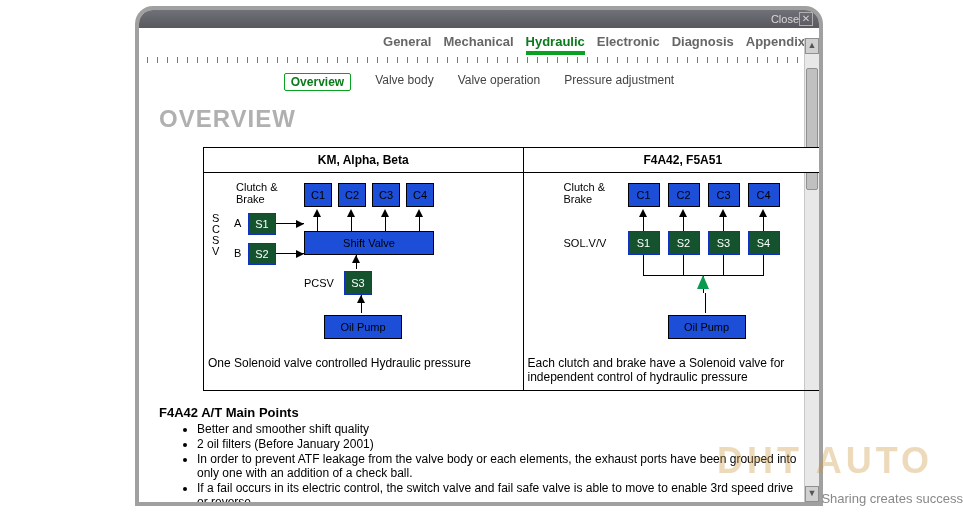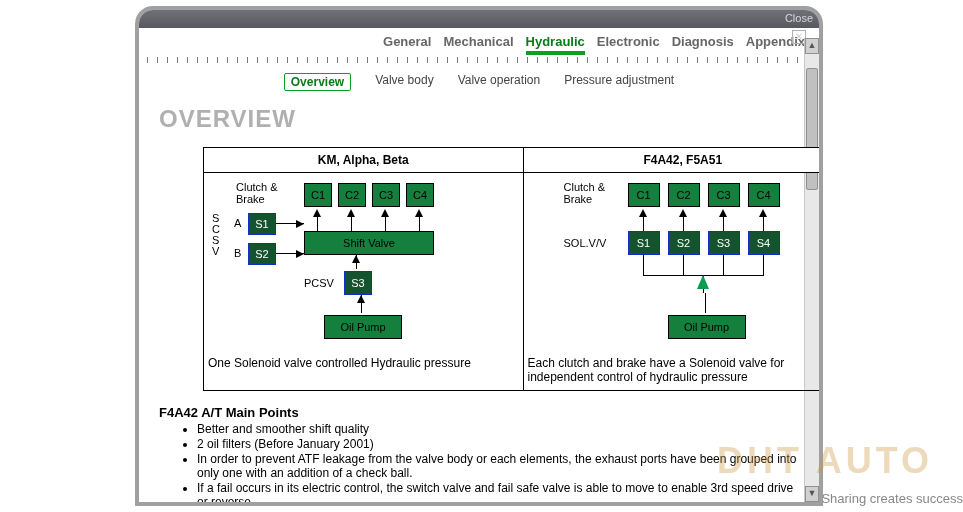--- a/index.html
+++ b/index.html
@@ -26,25 +26,23 @@
     height: 18px;
     background: linear-gradient(#707078, #58585f);
     position: relative;
   }
   .close-grp {
     position: absolute;
     right: 6px;
     top: 2px;
     display: flex;
     align-items: center;
-    gap: 6px;
     color: #d8d8d8;
     font-size: 11px;
     font-family: sans-serif;
-    flex-direction: column;
   }
   .close-box {
     width: 12px;
     height: 12px;
     border: 1px solid #b0b0b0;
     color: #d0d0d0;
     display: flex;
     align-items: center;
     justify-content: center;
     font-size: 10px;
@@ -103,21 +101,21 @@
   table.cmp th, table.cmp td {
     border: 1px solid #000;
     padding: 5px 6px;
     vertical-align: top;
   }
   table.cmp th { text-align: center; font-weight: bold; background: #fff;}
   .diagram { height: 180px; position: relative; }
   .dbox {
     position: absolute;
     border: 1px solid #000;
-    background: #15803d;
+    background: #1d4ed8;
     font-size: 11px;
     text-align: center;
     display: flex;
     align-items: center;
     justify-content: center;
   }
   .sbox { background: #14532d; color: #fff; border-color: #1030c0; }
   .lbl { position: absolute; font-size: 11px; }
   .caption { padding: 3px 4px 6px 4px; font-size: 12px; }
   .mp-head { font-weight: bold; font-size: 13px; margin: 14px 0 2px 0; }

